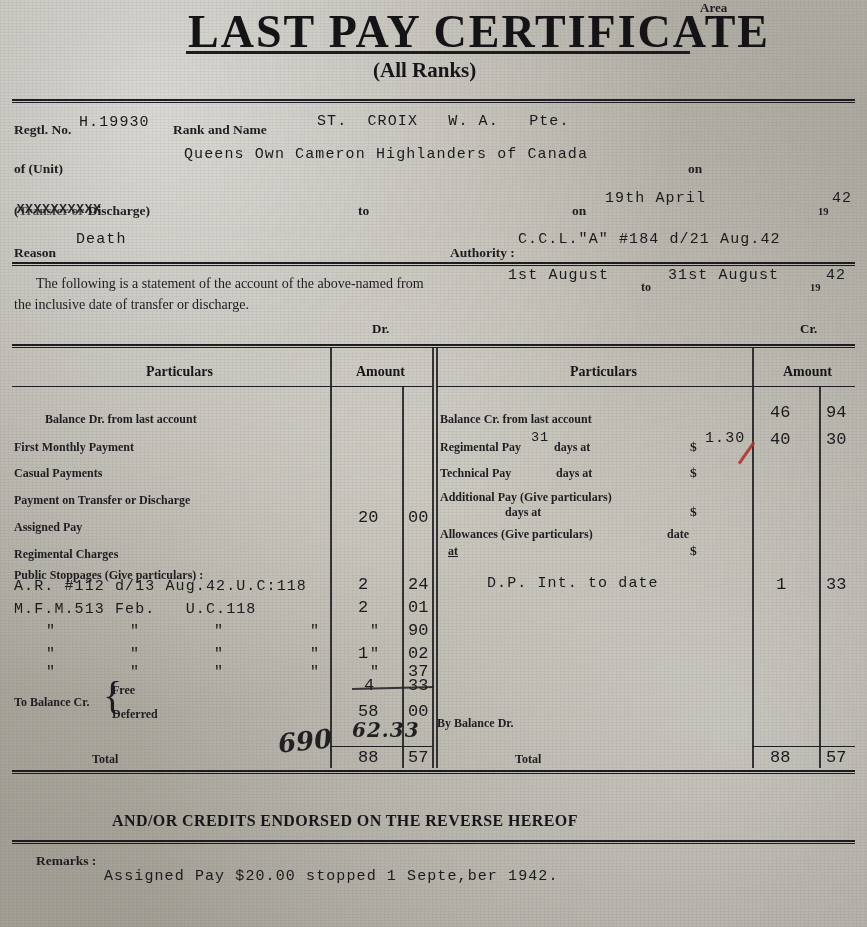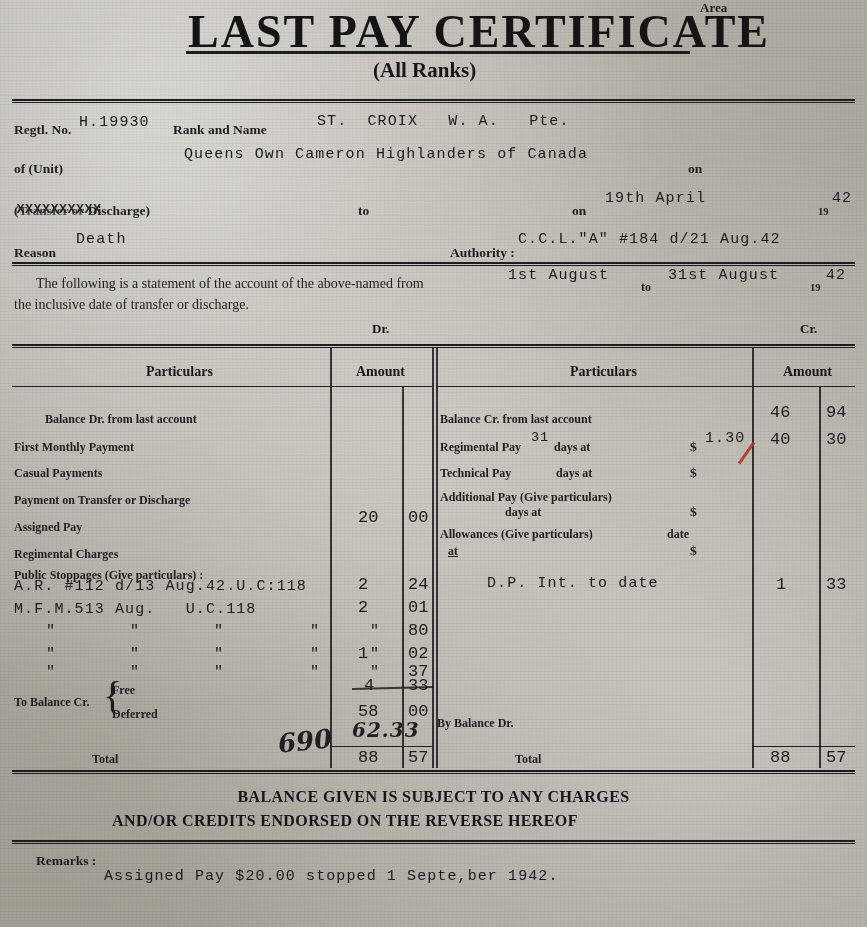--- a/index.html
+++ b/index.html
@@ -187,29 +187,29 @@
   <div class="dots fade" style="left:334px;top:551px;width:66px;"></div>
   <div class="dots fade" style="left:406px;top:551px;width:24px;"></div>
 
   <div class="abs lbl sm" style="left:14px;top:568px;">Public Stoppages (Give particulars) :</div>
 
   <div class="abs typed" style="left:14px;top:578px;">A.R. #112 d/13 Aug.42.U.C:118</div>
   <div class="dots fade" style="left:14px;top:592px;width:314px;"></div>
   <div class="abs amt" style="left:358px;top:575px;">2</div>
   <div class="abs amt" style="left:408px;top:575px;">24</div>
 
-  <div class="abs typed" style="left:14px;top:601px;">M.F.M.513 Aug.   U.C.118</div>
+  <div class="abs typed" style="left:14px;top:601px;">M.F.M.513 Feb.   U.C.118</div>
   <div class="dots fade" style="left:14px;top:615px;width:314px;"></div>
   <div class="abs amt" style="left:358px;top:598px;">2</div>
   <div class="abs amt" style="left:408px;top:598px;">01</div>
 
   <div class="abs typed" style="left:46px;top:623px;letter-spacing:3px;">"      "      "       "    "</div>
   <div class="dots fade" style="left:14px;top:638px;width:314px;"></div>
   <div class="abs amt" style="left:358px;top:621px;"></div>
-  <div class="abs amt" style="left:408px;top:621px;">80</div>
+  <div class="abs amt" style="left:408px;top:621px;">90</div>
 
   <div class="abs typed" style="left:46px;top:646px;letter-spacing:3px;">"      "      "       "    "</div>
   <div class="dots fade" style="left:14px;top:661px;width:314px;"></div>
   <div class="abs amt" style="left:358px;top:644px;">1</div>
   <div class="abs amt" style="left:408px;top:644px;">02</div>
 
   <div class="abs typed" style="left:46px;top:664px;letter-spacing:3px;">"      "      "       "    "</div>
   <div class="abs amt" style="left:408px;top:662px;">37</div>
 
   <div class="abs lbl sm" style="left:14px;top:695px;">To Balance Cr.</div>
@@ -308,21 +308,20 @@
   <div class="dots fade" style="left:823px;top:734px;width:30px;"></div>
 
   <div class="rule" style="left:752px;top:746px;width:103px;height:1.2px;"></div>
   <div class="abs lbl sm" style="left:515px;top:752px;">Total</div>
   <div class="dots fade" style="left:553px;top:757px;width:197px;"></div>
   <div class="abs amt" style="left:770px;top:748px;">88</div>
   <div class="abs amt" style="left:826px;top:748px;">57</div>
 
   <div class="dbl" style="left:12px;top:770px;width:843px;"></div>
 
-  <div class="abs notice" style="left:0;top:788px;width:867px;text-align:center;">BALANCE GIVEN IS SUBJECT TO ANY CHARGES</div>
   <div class="abs notice" style="left:0;top:812px;width:690px;text-align:center;">AND/OR CREDITS ENDORSED ON THE REVERSE HEREOF</div>
 
   <div class="dbl" style="left:12px;top:840px;width:843px;"></div>
 
   <div class="abs lbl" style="left:36px;top:853px;">Remarks :</div>
   <div class="abs typed" style="left:104px;top:868px;">Assigned Pay $20.00 stopped 1 Septe,ber 1942.</div>
   <div class="dots fade" style="left:12px;top:886px;width:843px;"></div>
   <div class="dots fade" style="left:12px;top:916px;width:843px;"></div>
 
 </div>

